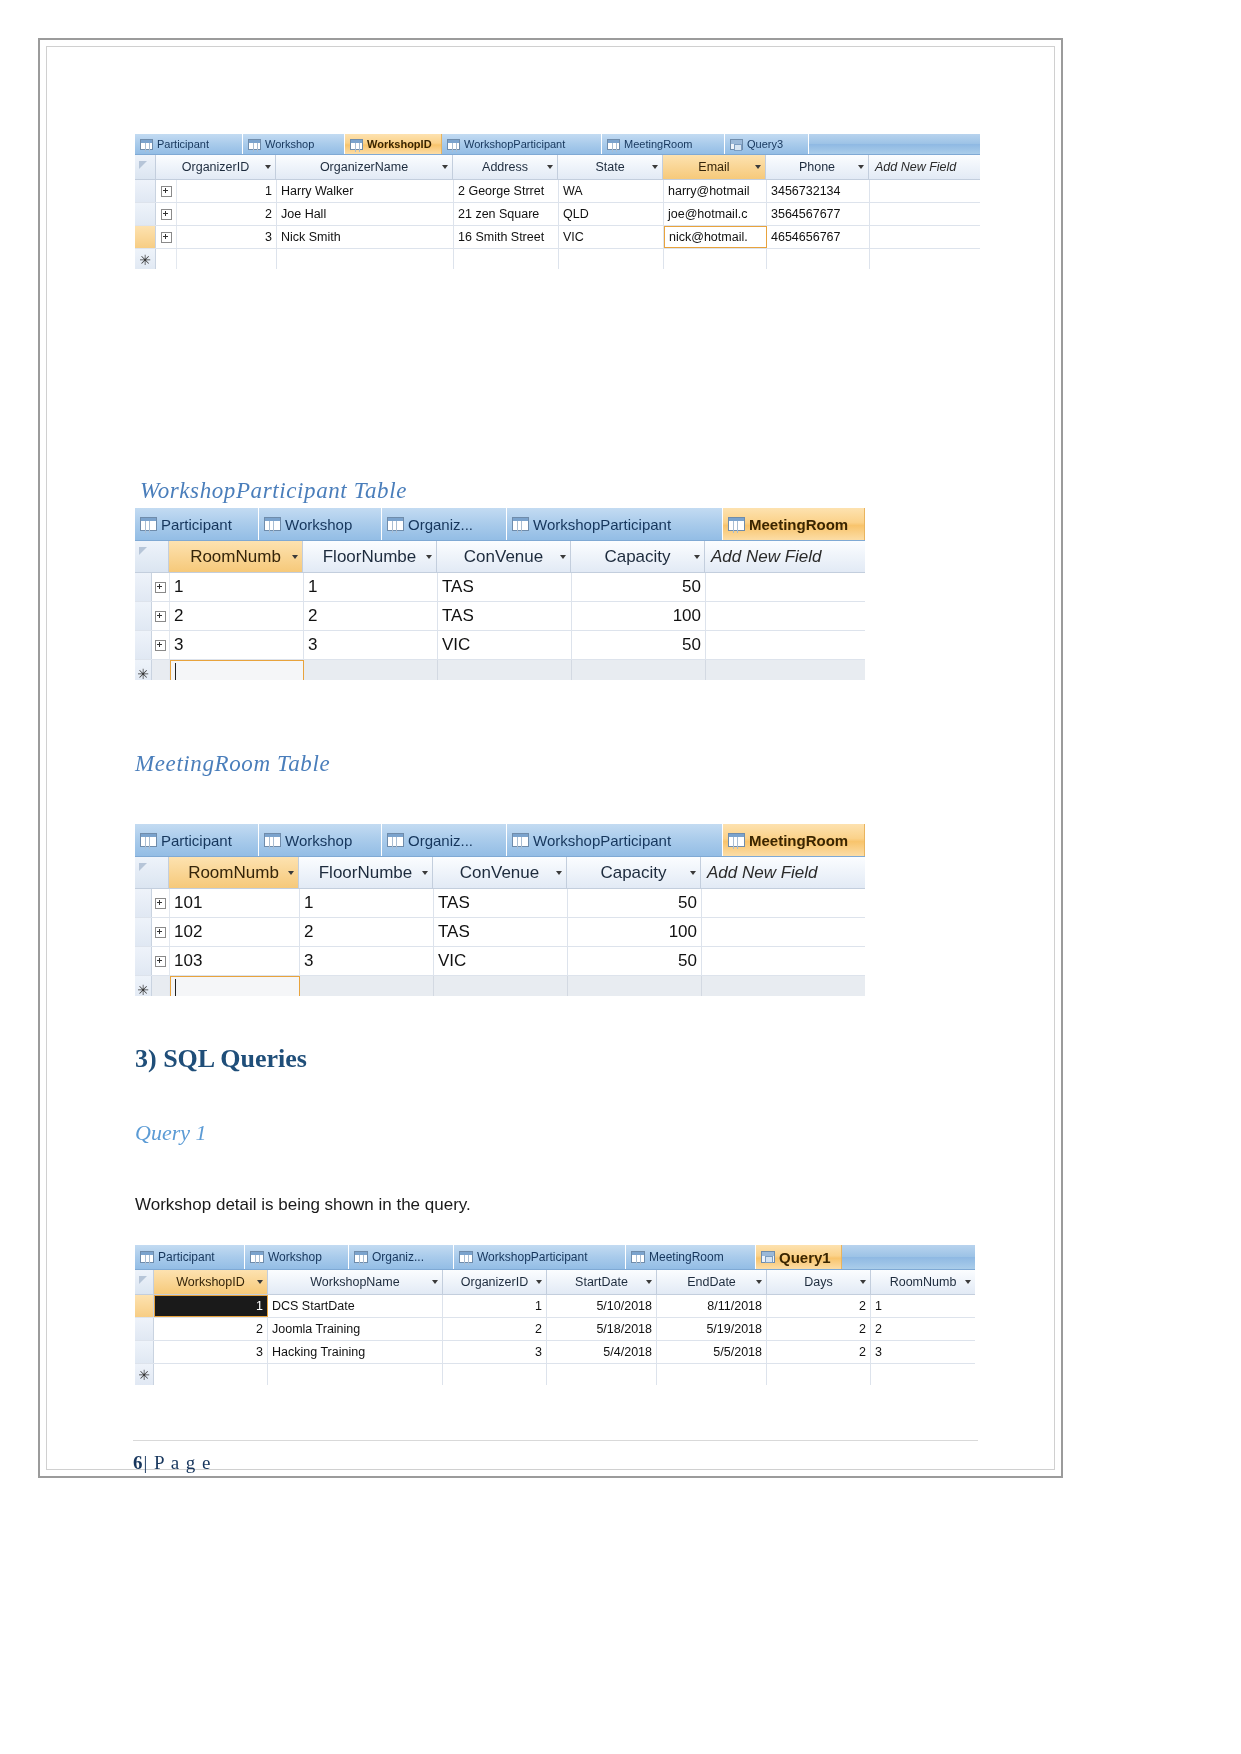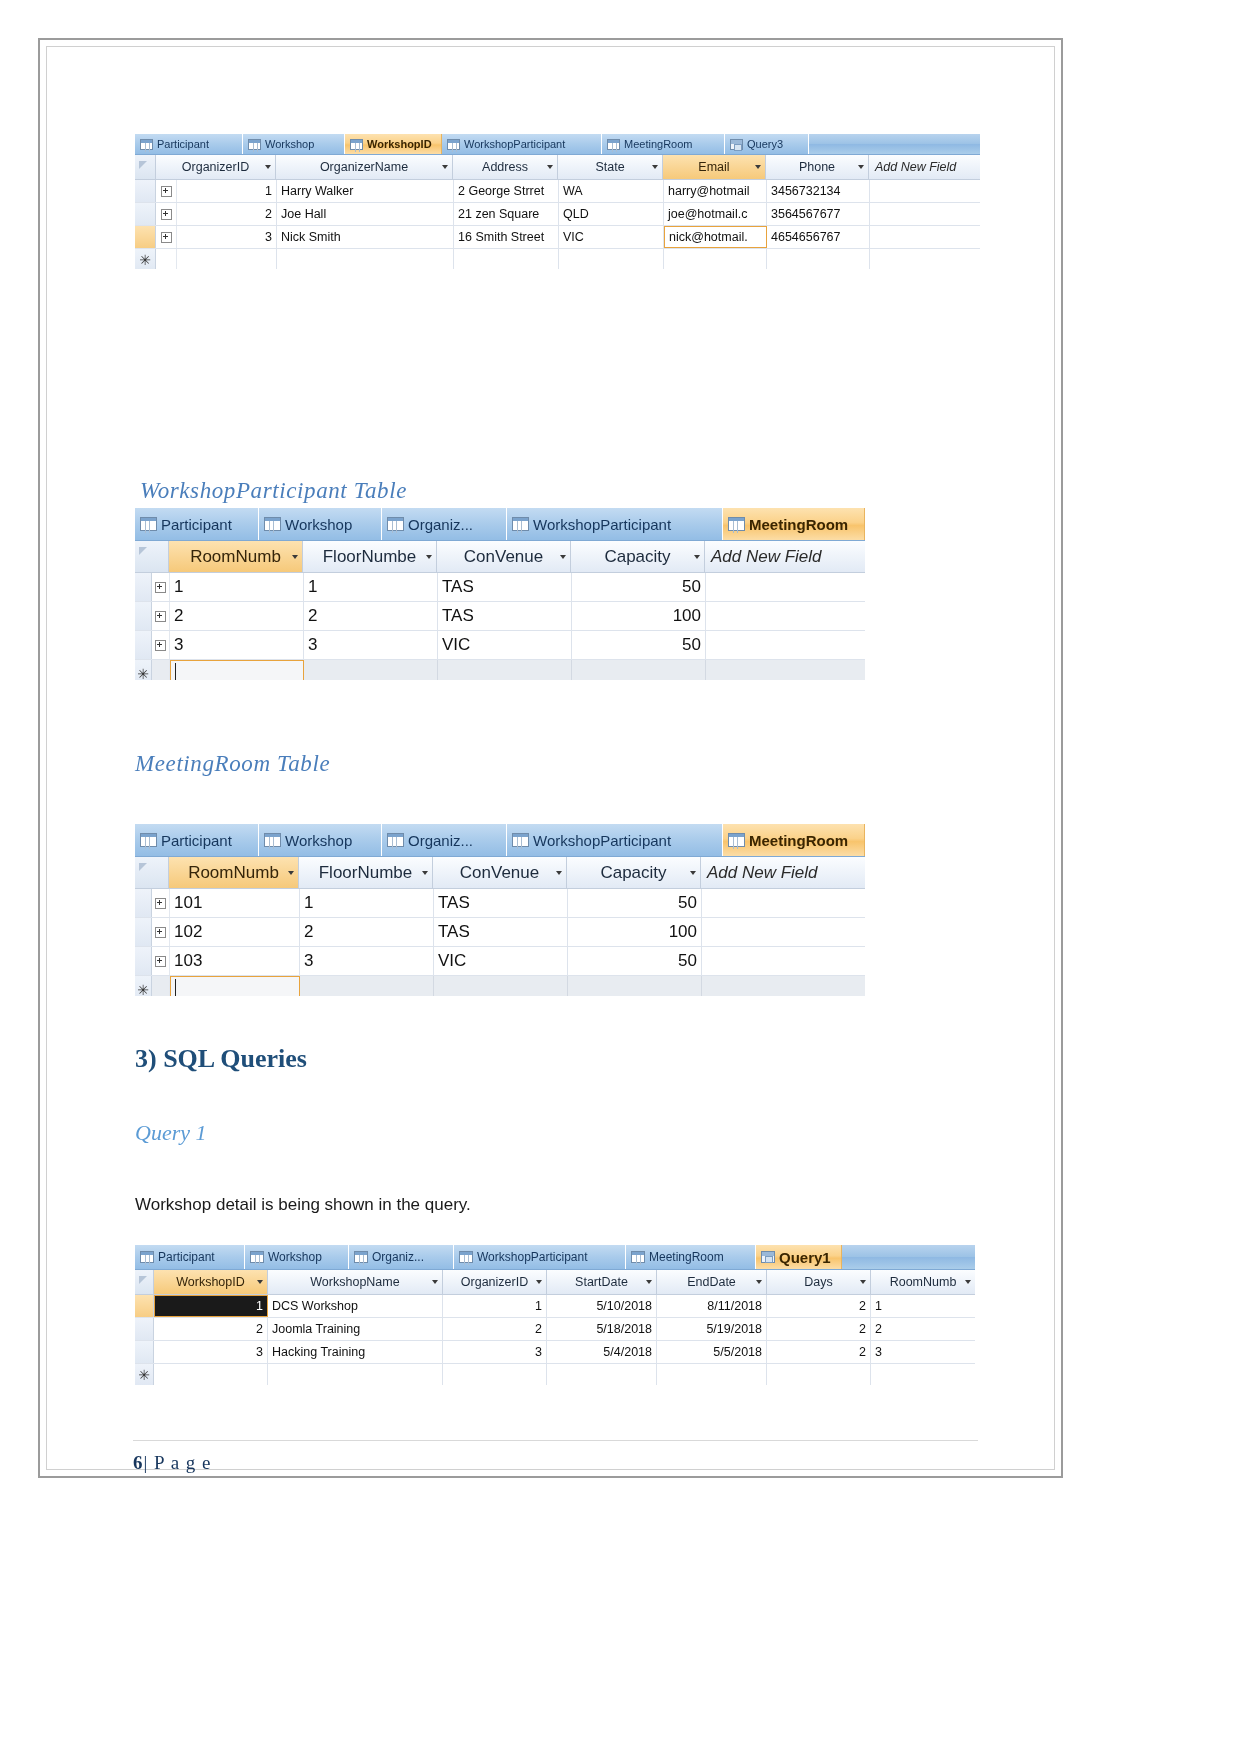--- a/index.html
+++ b/index.html
@@ -710,21 +710,21 @@
       </div>
       <div class="hcell" style="flex:1 1 auto; border-right:none;">
         <span>RoomNumb</span>
         <span class="caret"></span>
       </div>
     </div>
 
     <div class="drow">
       <div class="rowsel cur" style="width:18px;"></div>
       <div class="dcell inv" style="width:114px; border:1px solid #e8a33d;">1</div>
-      <div class="dcell" style="width:175px;">DCS Workshop</div>
+      <div class="dcell" style="width:175px;">DCS StartDate</div>
       <div class="dcell num" style="width:104px;">1</div>
       <div class="dcell num" style="width:110px;">5/10/2018</div>
       <div class="dcell num" style="width:110px;">8/11/2018</div>
       <div class="dcell num" style="width:104px;">2</div>
       <div class="dcell" style="flex:1 1 auto; border-right:none;">1</div>
     </div>
 
     <div class="drow">
       <div class="rowsel" style="width:18px;"></div>
       <div class="dcell num" style="width:114px;">2</div>

